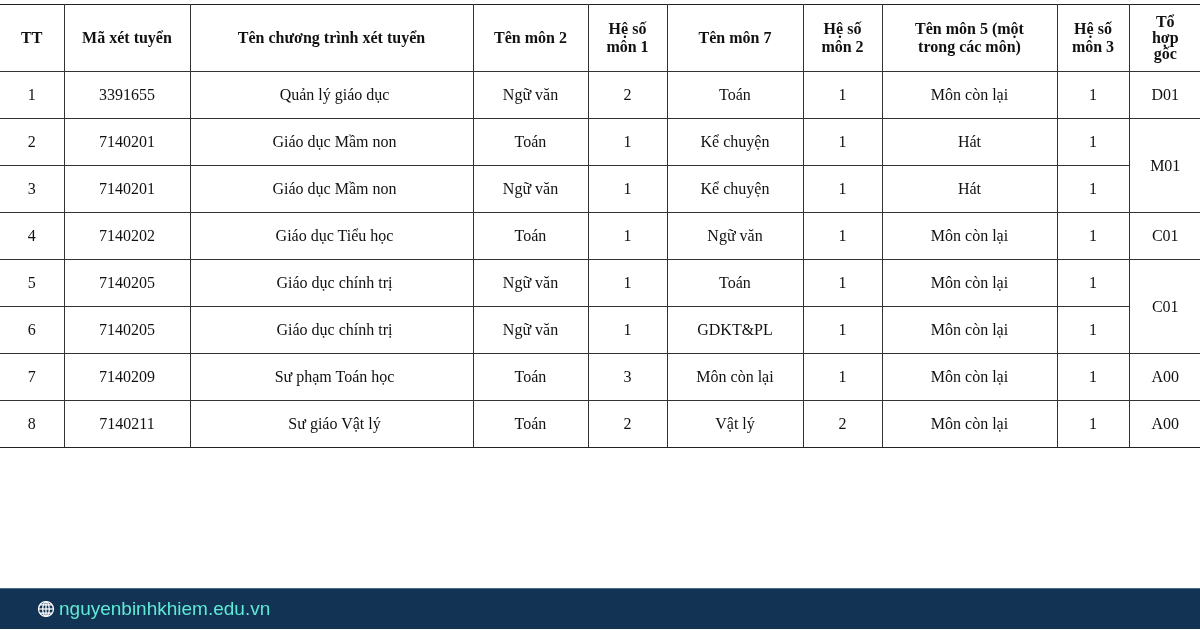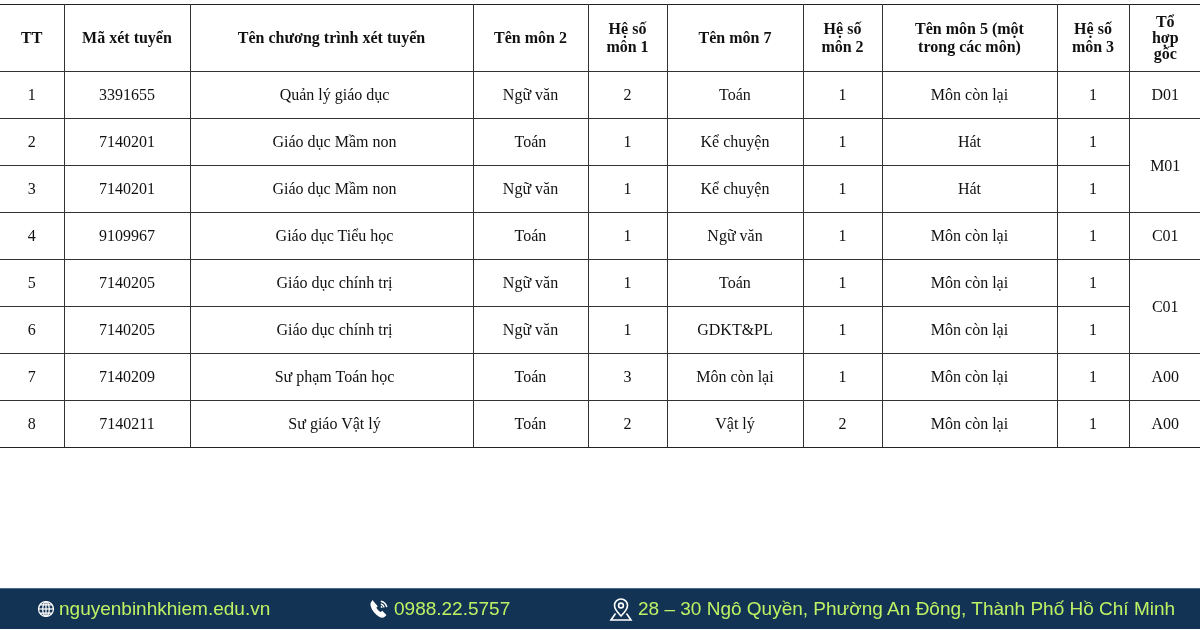--- a/index.html
+++ b/index.html
@@ -49,21 +49,21 @@
     table.admissions td.left { text-align: center; padding-left: 10px; }
 
     .footer {
       position: absolute;
       left: 0;
       top: 588px;
       width: 1200px;
       height: 40px;
       background: #123456;
       background: #133354;
-      color: #bef264;
+      color: #5eead4;
       font-family: "Liberation Sans", "DejaVu Sans", sans-serif;
       font-size: 19px;
       display: flex;
       align-items: center;
       border-top: 1px solid #4a6c8c;
     }
     .footer-item {
       position: absolute;
       display: flex;
       align-items: center;
@@ -140,21 +140,21 @@
         <td>Ngữ văn</td>
         <td>1</td>
         <td>Kể chuyện</td>
         <td>1</td>
         <td>Hát</td>
         <td>1</td>
       </tr>
 
       <tr>
         <td>4</td>
-        <td>9109967</td>
+        <td>7140202</td>
         <td class="left">Giáo dục Tiểu học</td>
         <td>Toán</td>
         <td>1</td>
         <td>Ngữ văn</td>
         <td>1</td>
         <td>Môn còn lại</td>
         <td>1</td>
         <td class="last-col">C01</td>
       </tr>
 
@@ -215,32 +215,15 @@
     <div class="footer-item" style="left:37px">
       <svg width="18" height="18" viewBox="0 0 20 20" fill="none" stroke="#ffffff" stroke-width="1.4">
         <circle cx="10" cy="10" r="8.3"></circle>
         <ellipse cx="10" cy="10" rx="3.6" ry="8.3"></ellipse>
         <line x1="10" y1="1.7" x2="10" y2="18.3"></line>
         <line x1="1.7" y1="10" x2="18.3" y2="10"></line>
         <path d="M3 5.5 H17 M3 14.5 H17"></path>
       </svg>
       <span>nguyenbinhkhiem.edu.vn</span>
     </div>
-    <div class="footer-item" style="left:368px">
-      <svg width="22" height="22" viewBox="0 0 24 24" fill="none" stroke="#ffffff" stroke-width="1.6">
-        <path d="M5 3.5 C4 4.5 3 6 3.5 8 C4.5 12 8 17 13 20 C15 21 17 20.5 18 19.5 L19 18.5 L15.5 15 L13.8 16.5 C12 15.5 9 12.5 8 10.5 L9.5 9 L6 5 Z" fill="#ffffff"></path>
-        <path d="M14 3.5 C17 4.2 19.8 7 20.5 10"></path>
-        <path d="M14 6.5 C15.8 7 17.2 8.3 17.6 10.2"></path>
-        <path d="M14 9.3 C14.8 9.6 15.2 10 15.4 10.6"></path>
-      </svg>
-      <span>0988.22.5757</span>
-    </div>
-    <div class="footer-item" style="left:608px">
-      <svg width="26" height="26" viewBox="0 0 26 26" fill="none" stroke="#ffffff" stroke-width="1.6">
-        <path d="M13 20 C13 20 6.5 13.5 6.5 9.5 A6.5 6.5 0 0 1 19.5 9.5 C19.5 13.5 13 20 13 20 Z"></path>
-        <circle cx="13" cy="9.5" r="2.4"></circle>
-        <path d="M7.5 17.5 L3 24 H23 L18.5 17.5"></path>
-      </svg>
-      <span>28 – 30 Ngô Quyền, Phường An Đông, Thành Phố Hồ Chí Minh</span>
-    </div>
   </div>
 
 </div>
 
 </body></html>

